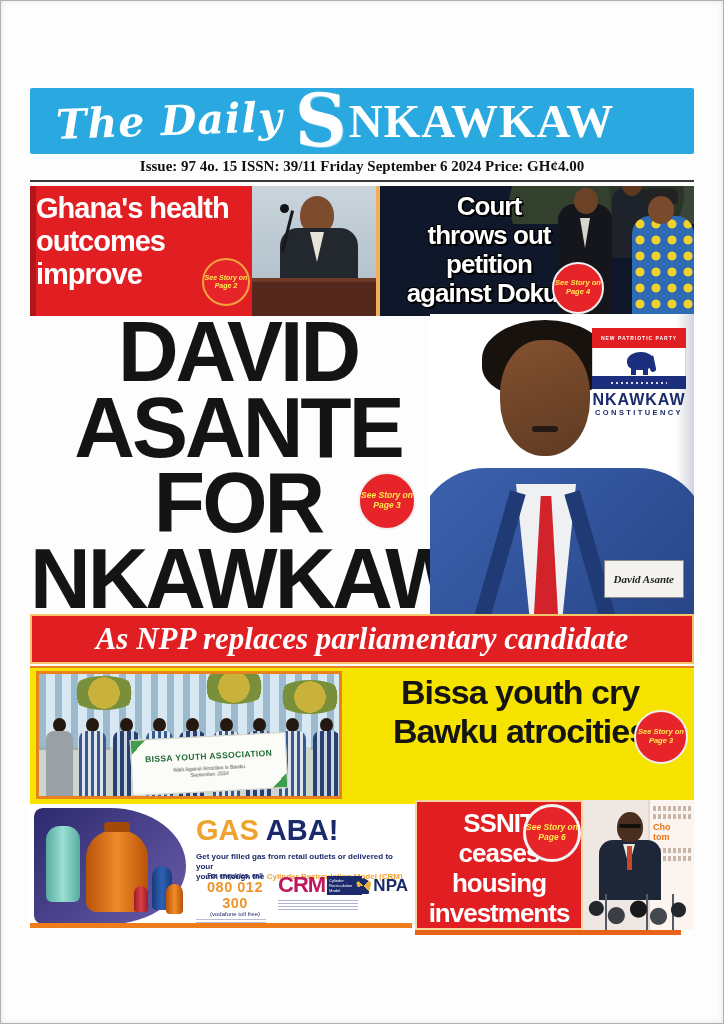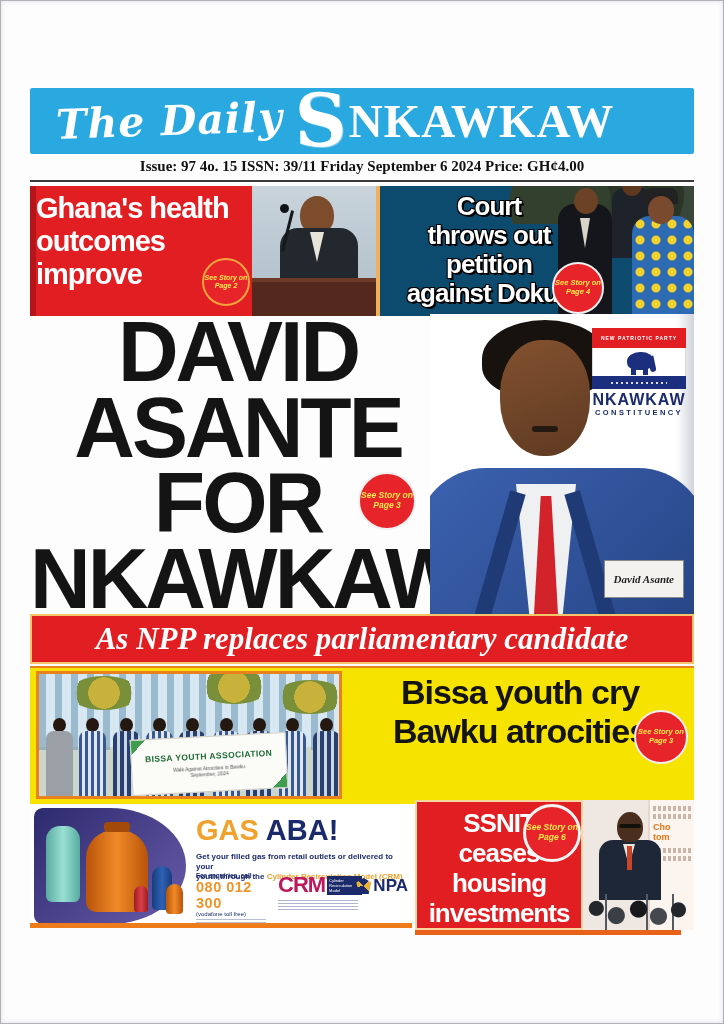--- a/index.html
+++ b/index.html
@@ -38,21 +38,21 @@
            border-radius:50% 50% 45% 45%;}
   .mp-body{position:absolute;left:28px;top:42px;width:78px;height:64px;background:#23272e;
            border-radius:18px 18px 0 0;}
   .mp-shirt{position:absolute;left:58px;top:46px;width:14px;height:30px;background:#e8e4da;
             clip-path:polygon(0 0,100% 0,50% 100%);}
   .mp-podium{position:absolute;left:0;bottom:0;width:124px;height:34px;background:#54281c;
              border-top:4px solid #6e3a26;}
   .mp-mic{position:absolute;left:34px;top:24px;width:3px;height:42px;background:#15181c;transform:rotate(14deg);}
   .mp-michead{position:absolute;left:28px;top:18px;width:9px;height:9px;background:#101215;border-radius:50%;}
   .topdiv{left:376px;top:186px;width:4px;height:130px;background:#f0b05c;}
-  .courtbox{left:380px;top:186px;width:314px;height:130px;background:#0c4a6e;overflow:hidden;}
+  .courtbox{left:380px;top:186px;width:314px;height:130px;background:#0f172a;overflow:hidden;}
   .cb-foliage{position:absolute;left:120px;top:-12px;width:200px;height:50px;
               background:radial-gradient(circle at 30% 60%,#33402e 0 35%,transparent 36%),
                          radial-gradient(circle at 65% 40%,#2a3527 0 40%,transparent 41%),
                          radial-gradient(circle at 90% 70%,#3a463a 0 30%,transparent 31%);}
   .cb-man1{position:absolute;left:178px;top:18px;width:54px;height:112px;background:#14161c;border-radius:16px 16px 0 0;}
   .cb-man1 .head{position:absolute;left:16px;top:-16px;width:24px;height:26px;background:#6b4226;border-radius:50%;}
   .cb-man1 .shirt{position:absolute;left:22px;top:14px;width:10px;height:30px;background:#d8d4ca;
                   clip-path:polygon(0 0,100% 0,50% 100%);}
   .cb-man2{position:absolute;left:232px;top:2px;width:40px;height:70px;background:#1e232b;border-radius:12px 12px 0 0;}
   .cb-man2 .head{position:absolute;left:10px;top:-14px;width:20px;height:22px;background:#5d381f;border-radius:50%;}
@@ -147,21 +147,21 @@
   .cyl.blue{left:118px;top:58px;width:20px;height:44px;background:linear-gradient(90deg,#163c7c,#2f62b4,#163c7c);}
   .cyl.red{left:100px;top:78px;width:14px;height:26px;background:linear-gradient(90deg,#9c1c22,#d84046,#9c1c22);}
   .cyl.orgsm{left:132px;top:76px;width:17px;height:30px;background:linear-gradient(90deg,#b85309,#f08a28,#b85309);}
   .ad-right{position:absolute;left:166px;top:8px;width:212px;}
   .ad-title{font-weight:bold;font-size:29px;letter-spacing:0;}
   .ad-title .gas{color:#f0a22e;}
   .ad-title .aba{color:#1b2a6b;}
   .ad-body{margin-top:5px;color:#1b2a6b;font-size:8px;line-height:10px;font-weight:bold;}
   .ad-body .hl{color:#f0a22e;}
   .ad-bottom{position:absolute;left:166px;top:66px;width:212px;display:flex;align-items:flex-start;}
-  .ad-enq{width:78px;}
+  .ad-enq{width:78px;text-align:center;}
   .ad-enqlbl{color:#1b2a6b;font-size:6.5px;font-weight:bold;}
   .ad-phone{color:#f0942a;font-size:14.5px;font-weight:bold;letter-spacing:.5px;}
   .ad-toll{color:#1b2a6b;font-size:6px;}
   .ad-tiny{margin-top:2px;height:8px;width:70px;
            background:repeating-linear-gradient(#9aa2c4 0 1px,transparent 1px 3px);opacity:.7;}
   .crm{position:relative;width:84px;margin-left:4px;}
   .crm-row{display:flex;align-items:center;}
   .crm-word{color:#be185d;font-weight:bold;font-size:22px;letter-spacing:-1px;}
   .crm-block{margin-left:2px;width:40px;height:19px;background:#1b2a6b;color:#fff;font-size:4px;
              line-height:5px;padding:2px 2px;box-sizing:border-box;}

